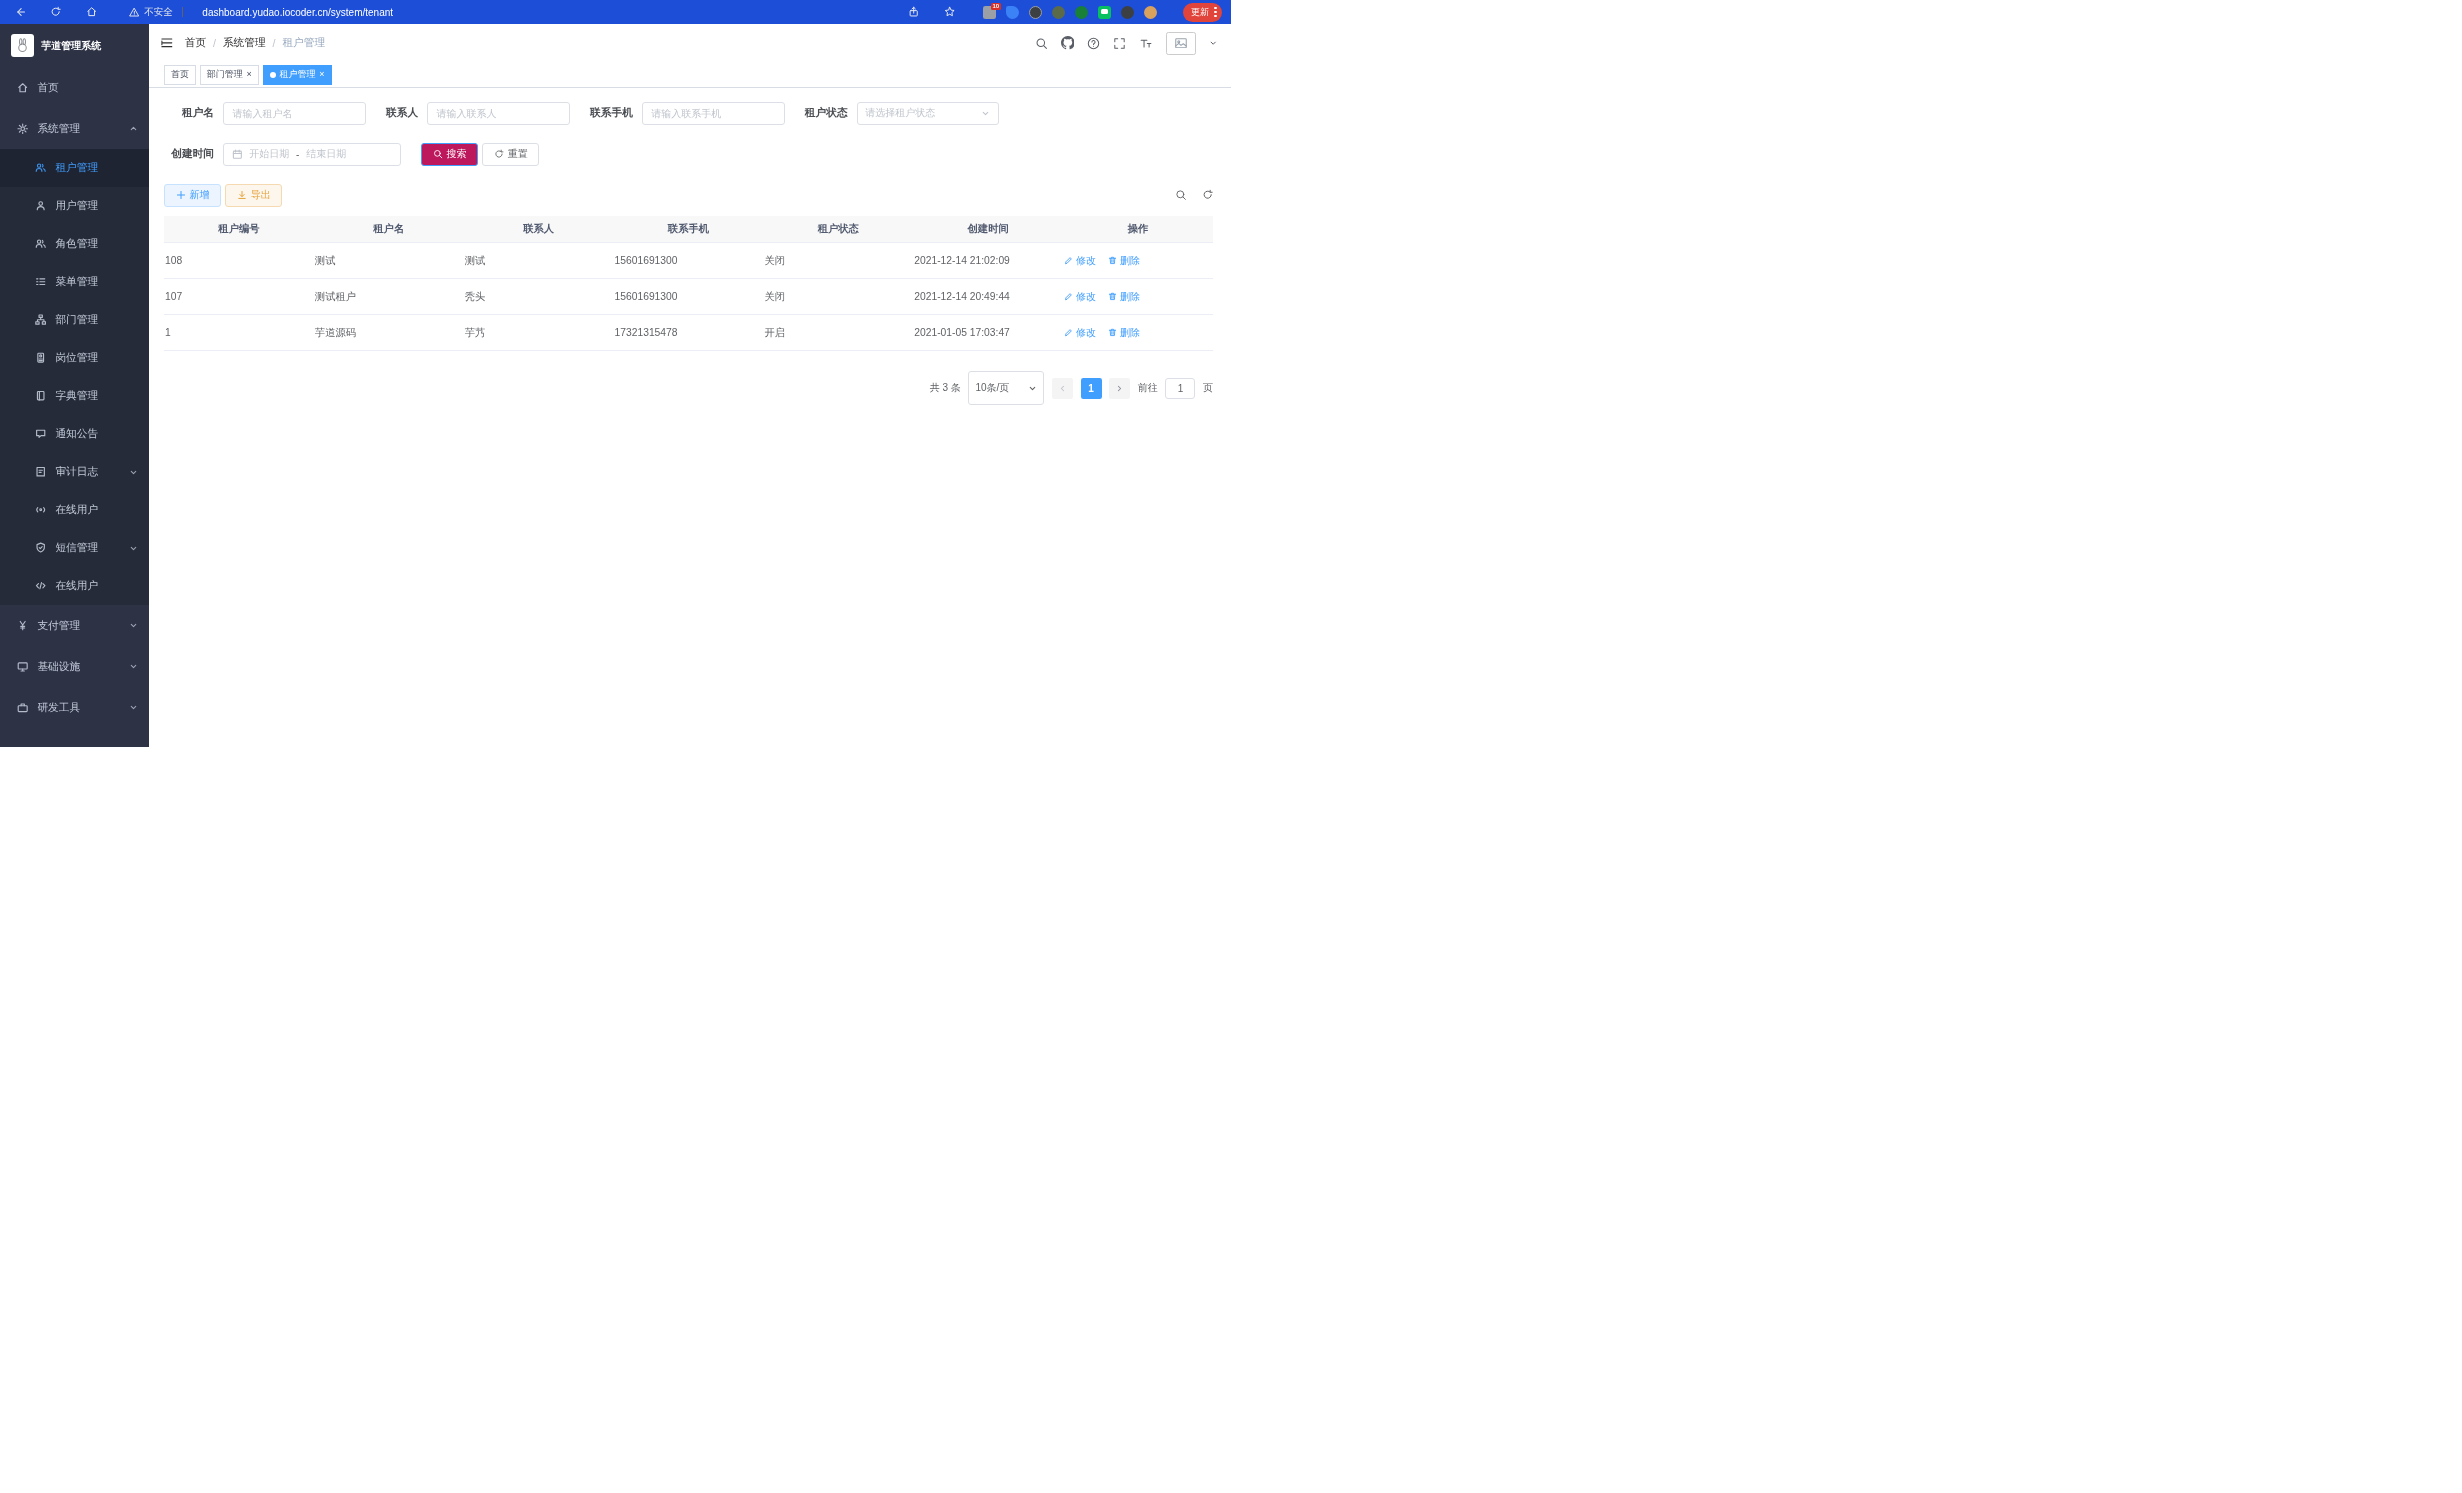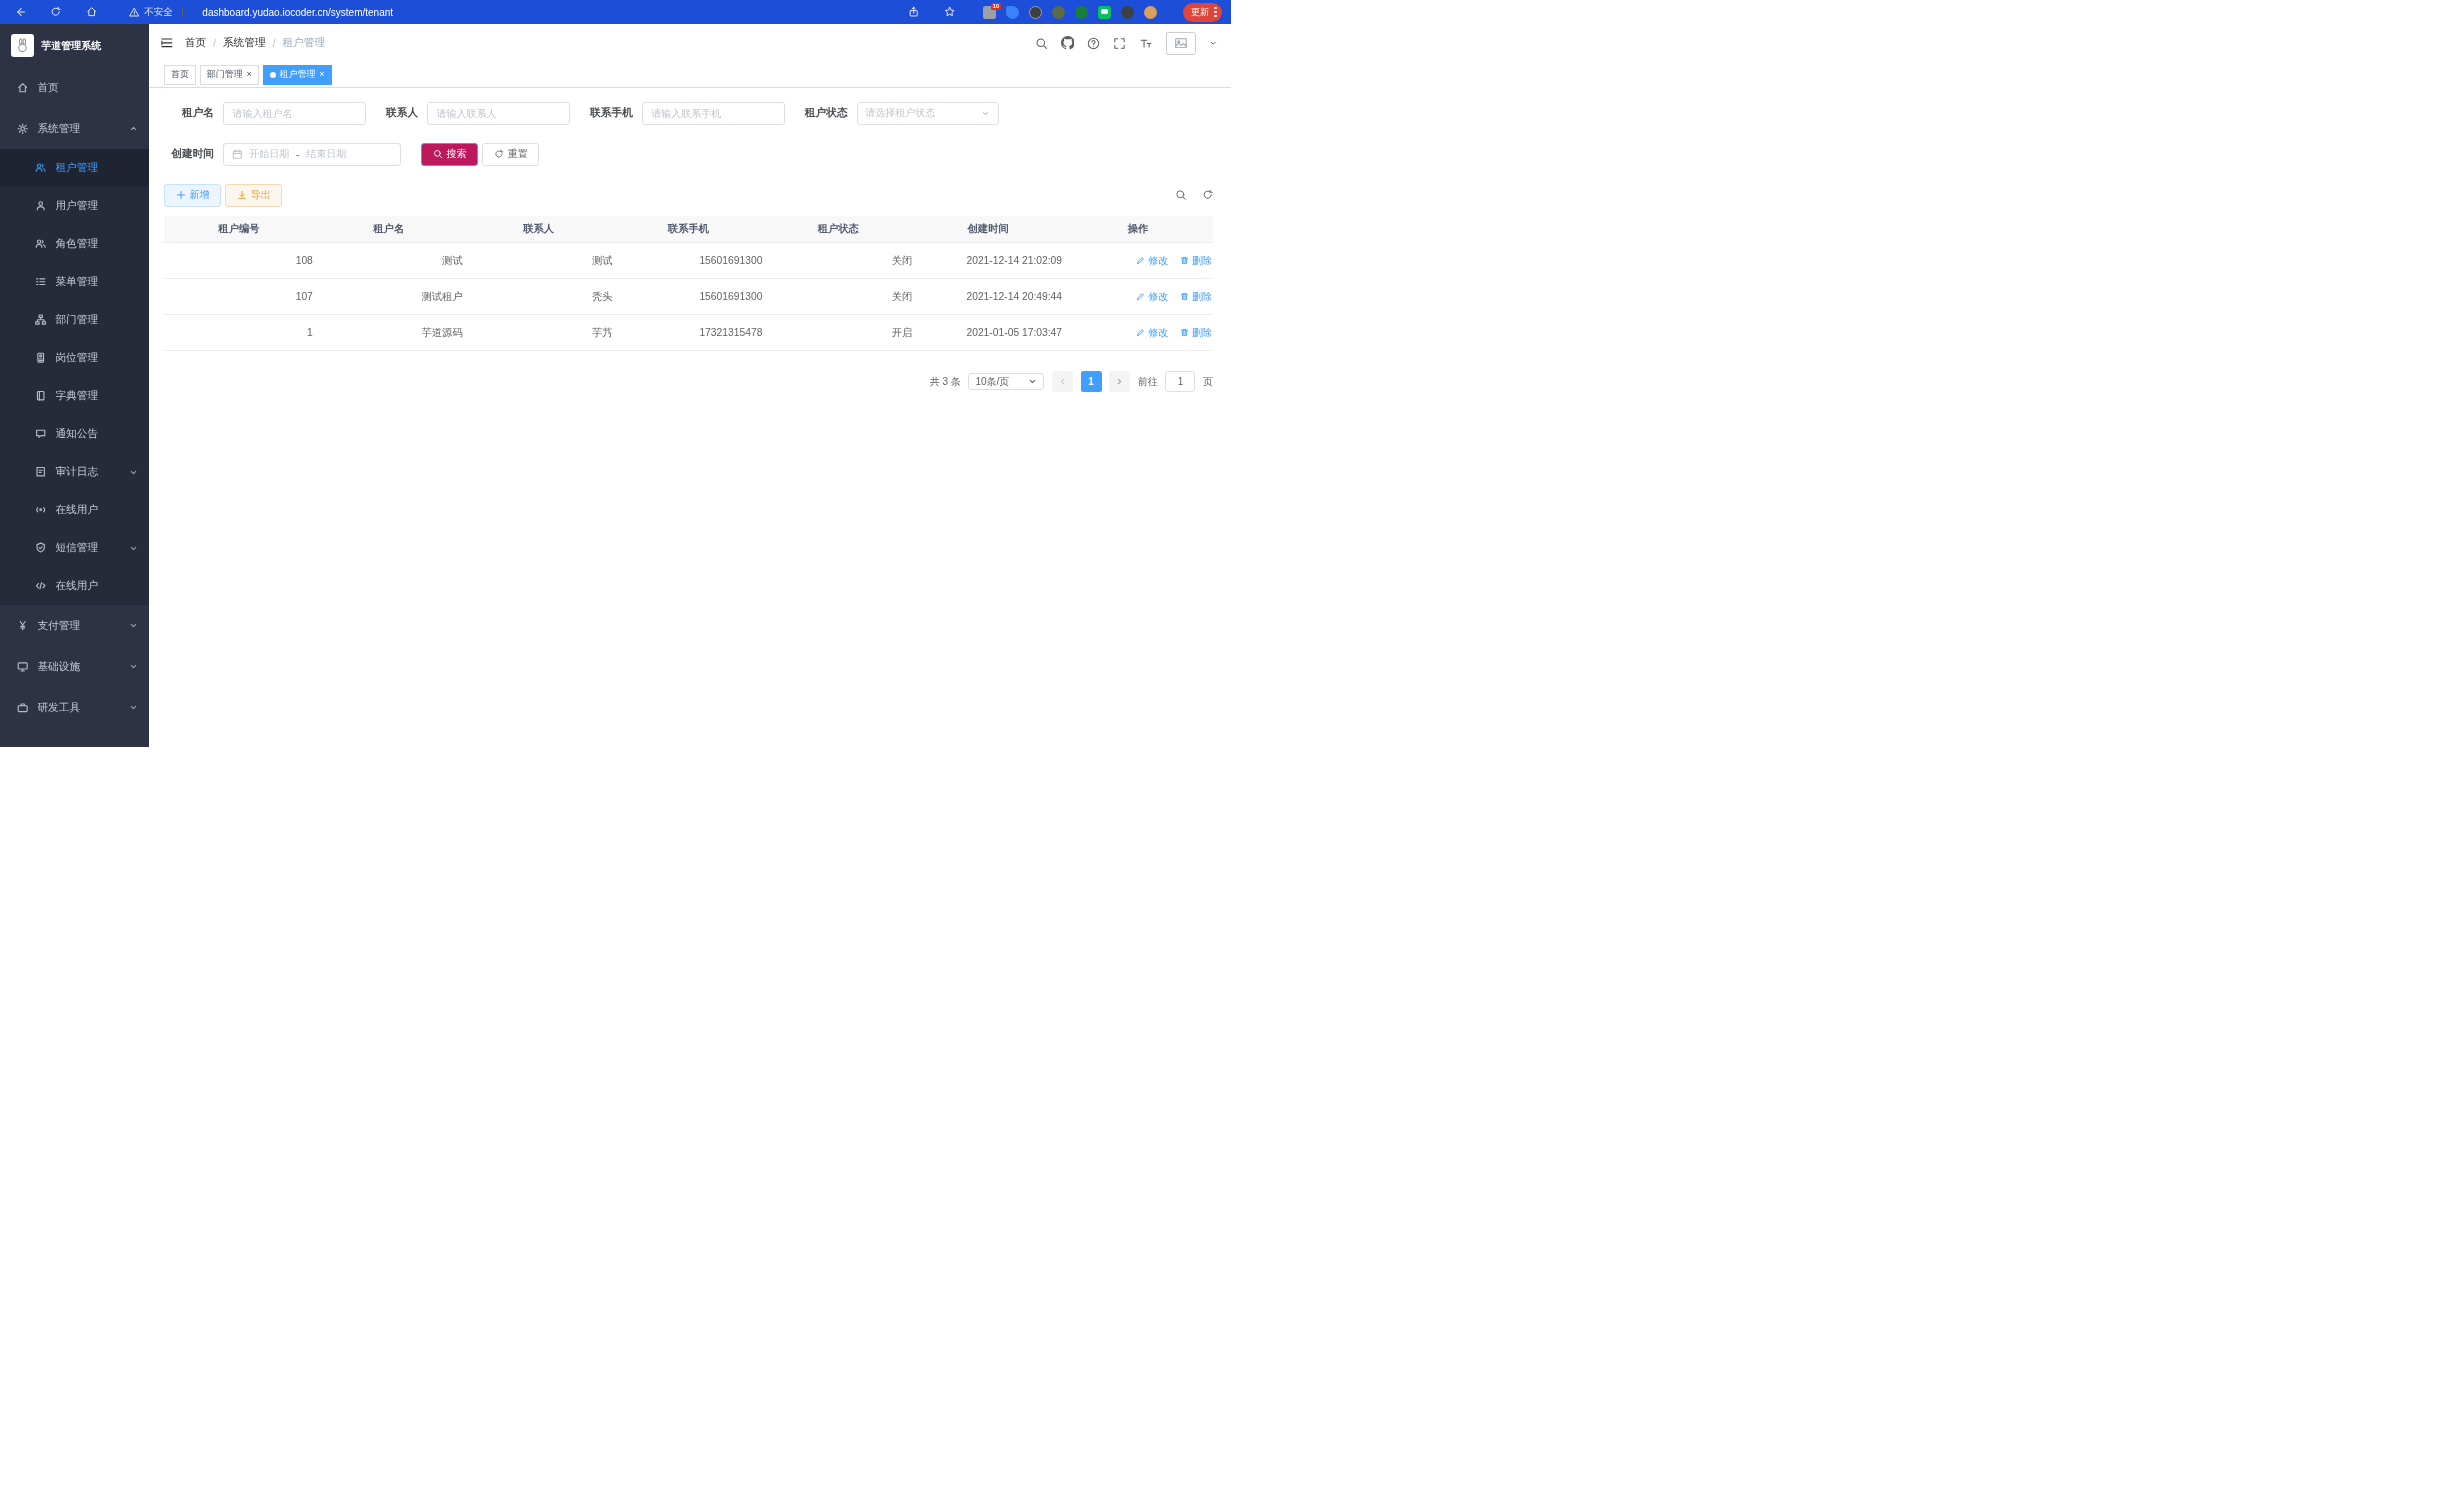--- a/index.html
+++ b/index.html
@@ -75,26 +75,26 @@
 .btn.primary{background:#be185d;border-color:#409eff;color:#fff}
 .btn.pplain{background:#ecf5ff;border-color:#c6e2ff;color:#409eff}
 .btn.wplain{background:#fdf6ec;border-color:#f5dab1;color:#e6a23c}
 .btn+.btn{margin-left:4px}
 .toolbar{display:flex;align-items:center;margin-bottom:9px}
 .tb-right{margin-left:auto;display:flex;align-items:center;gap:15px;color:#606266}
 .tb-ic{cursor:pointer;display:flex}
 
 table{width:100%;border-collapse:collapse;table-layout:fixed}
 th{height:27px;background:#f8f8f9;font-size:10.3px;font-weight:bold;color:#515a6e;text-align:center;border-bottom:0.8px solid #ebeef5}
-td{height:36px;border-bottom:0.8px solid #ebeef5;font-size:10.3px;color:#606266;text-align:right}
+td{height:36px;border-bottom:0.8px solid #ebeef5;font-size:10.3px;color:#606266;text-align:left}
 .link{color:#409eff;display:inline-flex;align-items:center;gap:3px;cursor:pointer;font-size:10px}
 .link+.link{margin-left:9px}
 
 .pager{display:flex;align-items:center;justify-content:flex-end;margin-top:20px;gap:7.6px;font-size:10px;color:#606266}
-.psel{width:76px;height:17px;border:0.8px solid #dcdfe6;border-radius:3px;display:flex;align-items:center;justify-content:space-between;padding:7px 6px;cursor:pointer;color:#606266}
+.psel{width:76px;height:34px;border:0.8px solid #dcdfe6;border-radius:3px;display:flex;align-items:center;justify-content:space-between;padding:7px 6px;cursor:pointer;color:#606266}
 .pbtn{width:21px;height:21px;border-radius:2.3px;background:#f4f4f5;display:flex;align-items:center;justify-content:center;cursor:pointer}
 .pbtn.prev{color:#c0c4cc}
 .pbtn.next{color:#8a8f99}
 .pcur{width:21px;height:21px;border-radius:2.3px;background:#409eff;color:#fff;display:flex;align-items:center;justify-content:center;font-weight:bold;cursor:default}
 .goto-inp{width:30px;height:21px;border:0.8px solid #dcdfe6;border-radius:3px;text-align:center;font-size:10px;color:#606266;outline:none;font-family:inherit}
 </style>
 </head>
 <body>
 
 <div class="browser">

